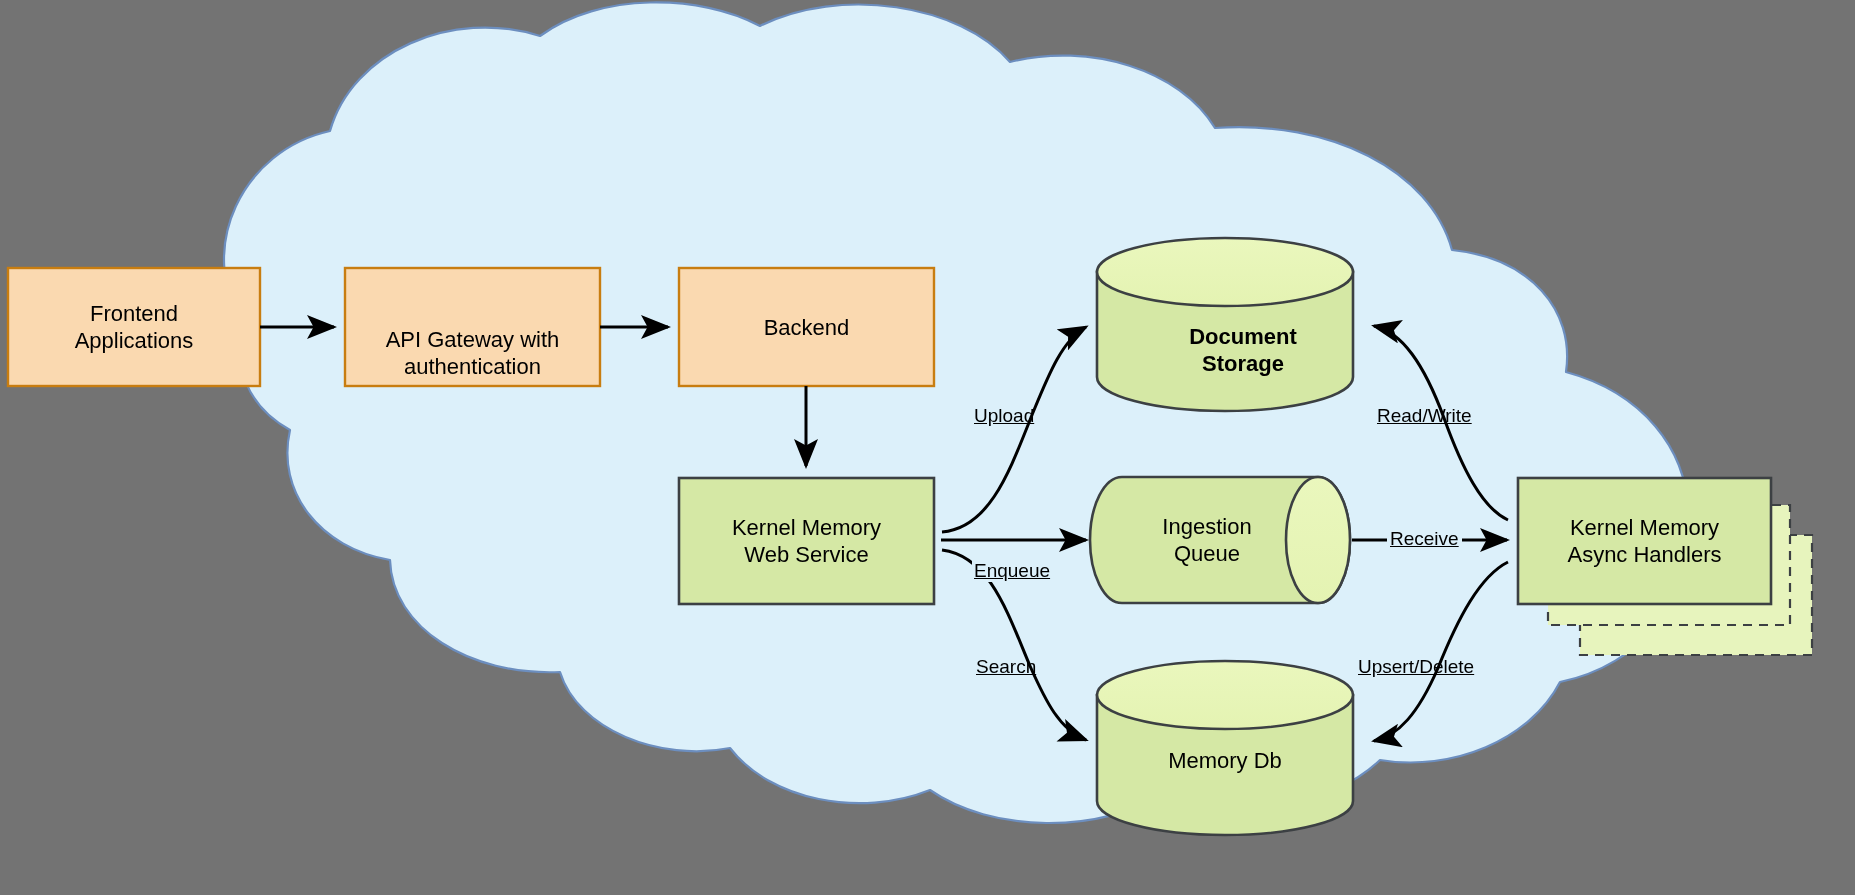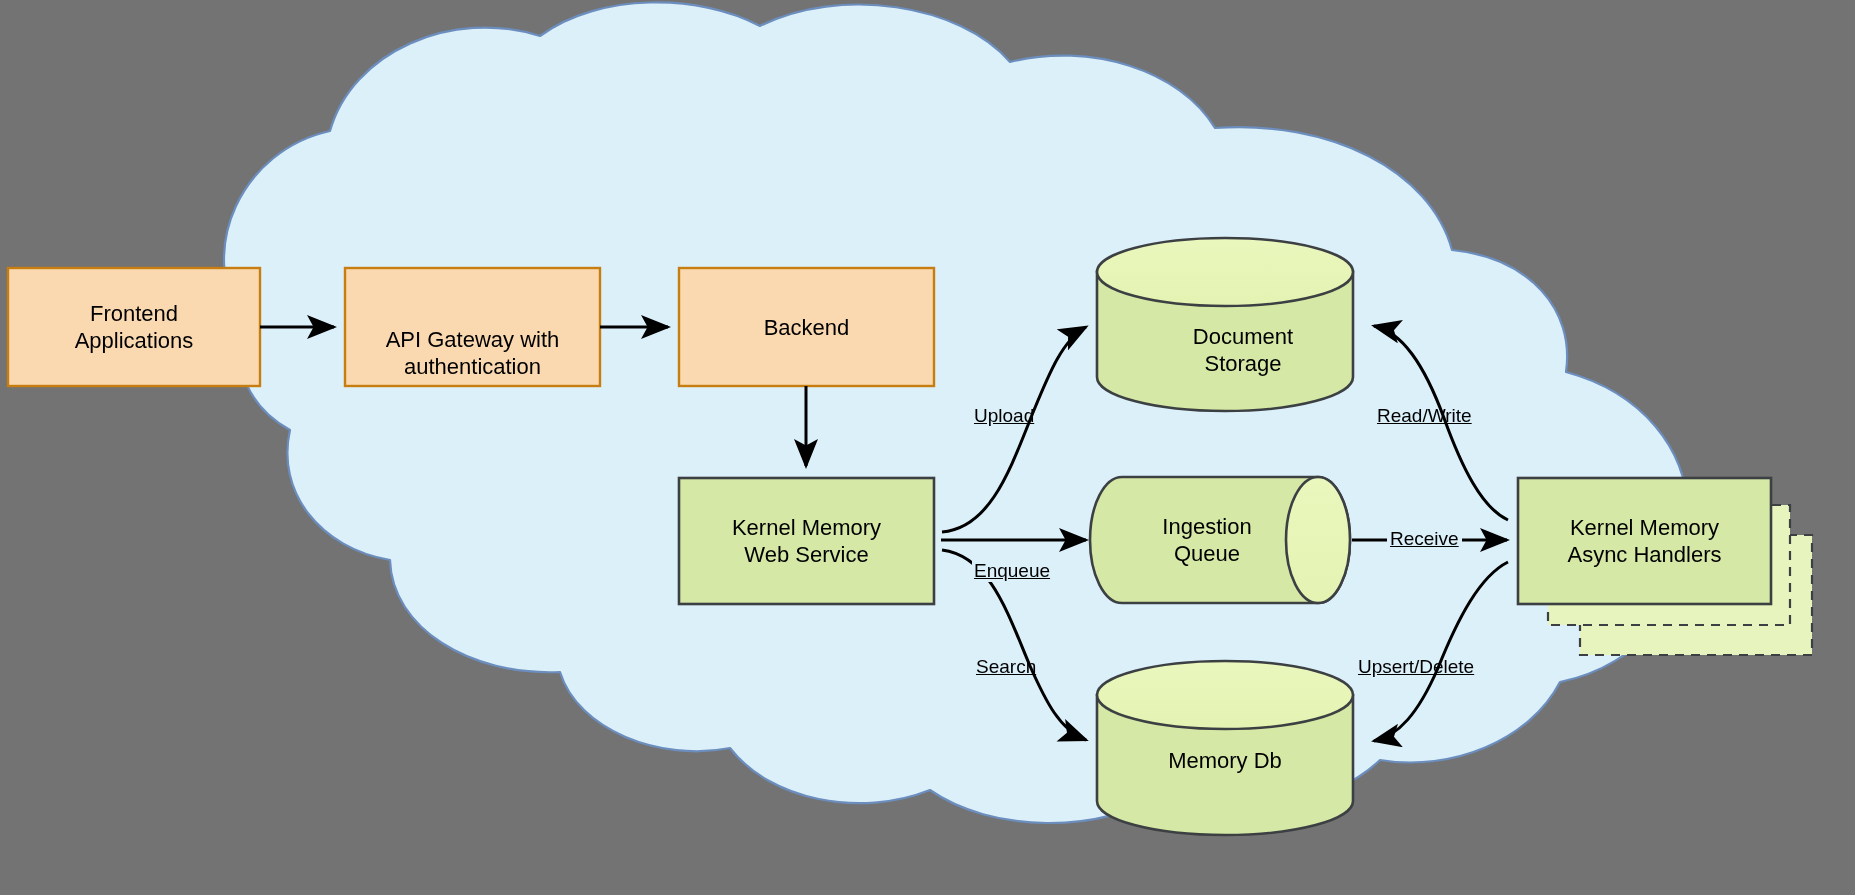--- a/index.html
+++ b/index.html
@@ -133,21 +133,21 @@
 Applications</div>
 
   <div class="node-label" style="left:345px; top:268px; width:255px; height:118px;margin-top:26px;">API Gateway with
 authentication</div>
 
   <div class="node-label" style="left:679px; top:268px; width:255px; height:118px;text-align:right;">Backend</div>
 
   <div class="node-label" style="left:679px; top:478px; width:255px; height:126px;">Kernel Memory
 Web Service</div>
 
-  <div class="node-label" style="left:1097px; top:300px; width:292px; height:100px;">Document
+  <div class="node-label" style="left:1097px; top:300px; width:292px; height:100px;font-weight:bold;">Document
 Storage</div>
 
   <div class="node-label" style="left:1097px; top:477px; width:220px; height:126px;">Ingestion
 Queue</div>
 
   <div class="node-label" style="left:1097px; top:718px; width:256px; height:84px;">Memory Db</div>
 
   <div class="node-label" style="left:1518px; top:478px; width:253px; height:126px;">Kernel Memory
 Async Handlers</div>
 

